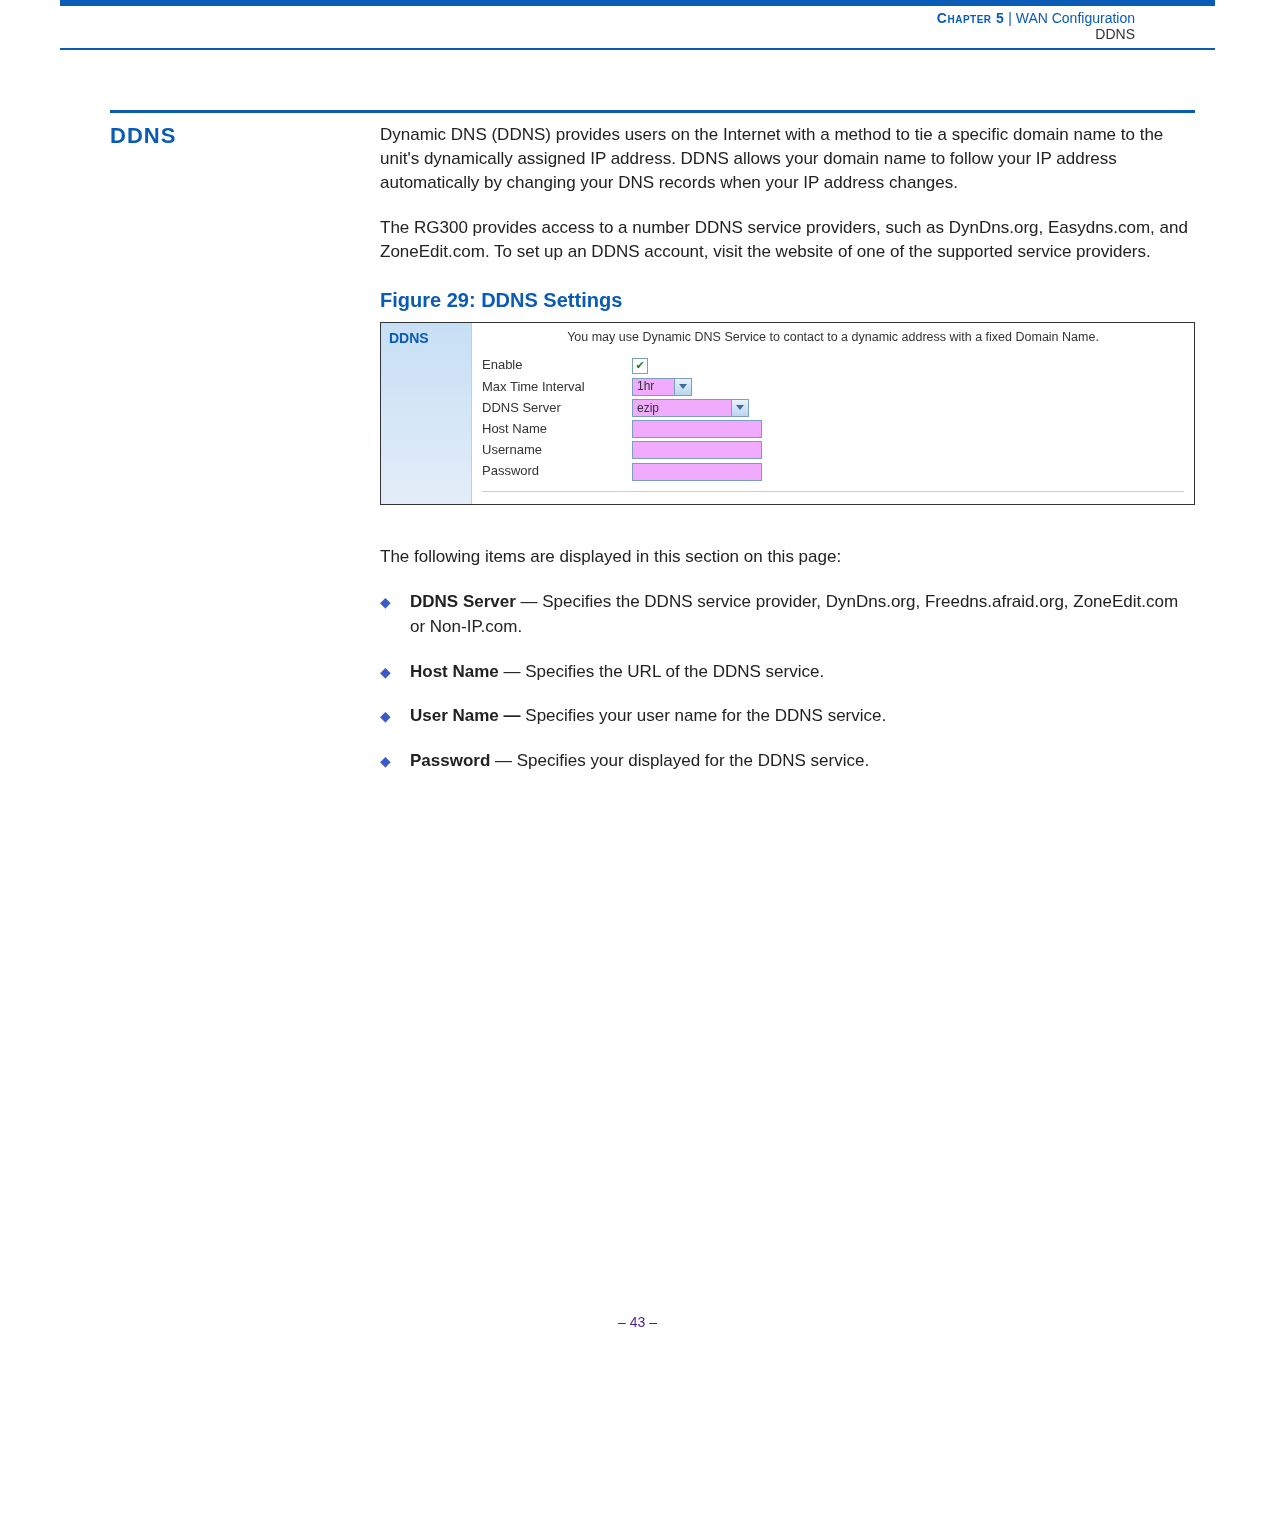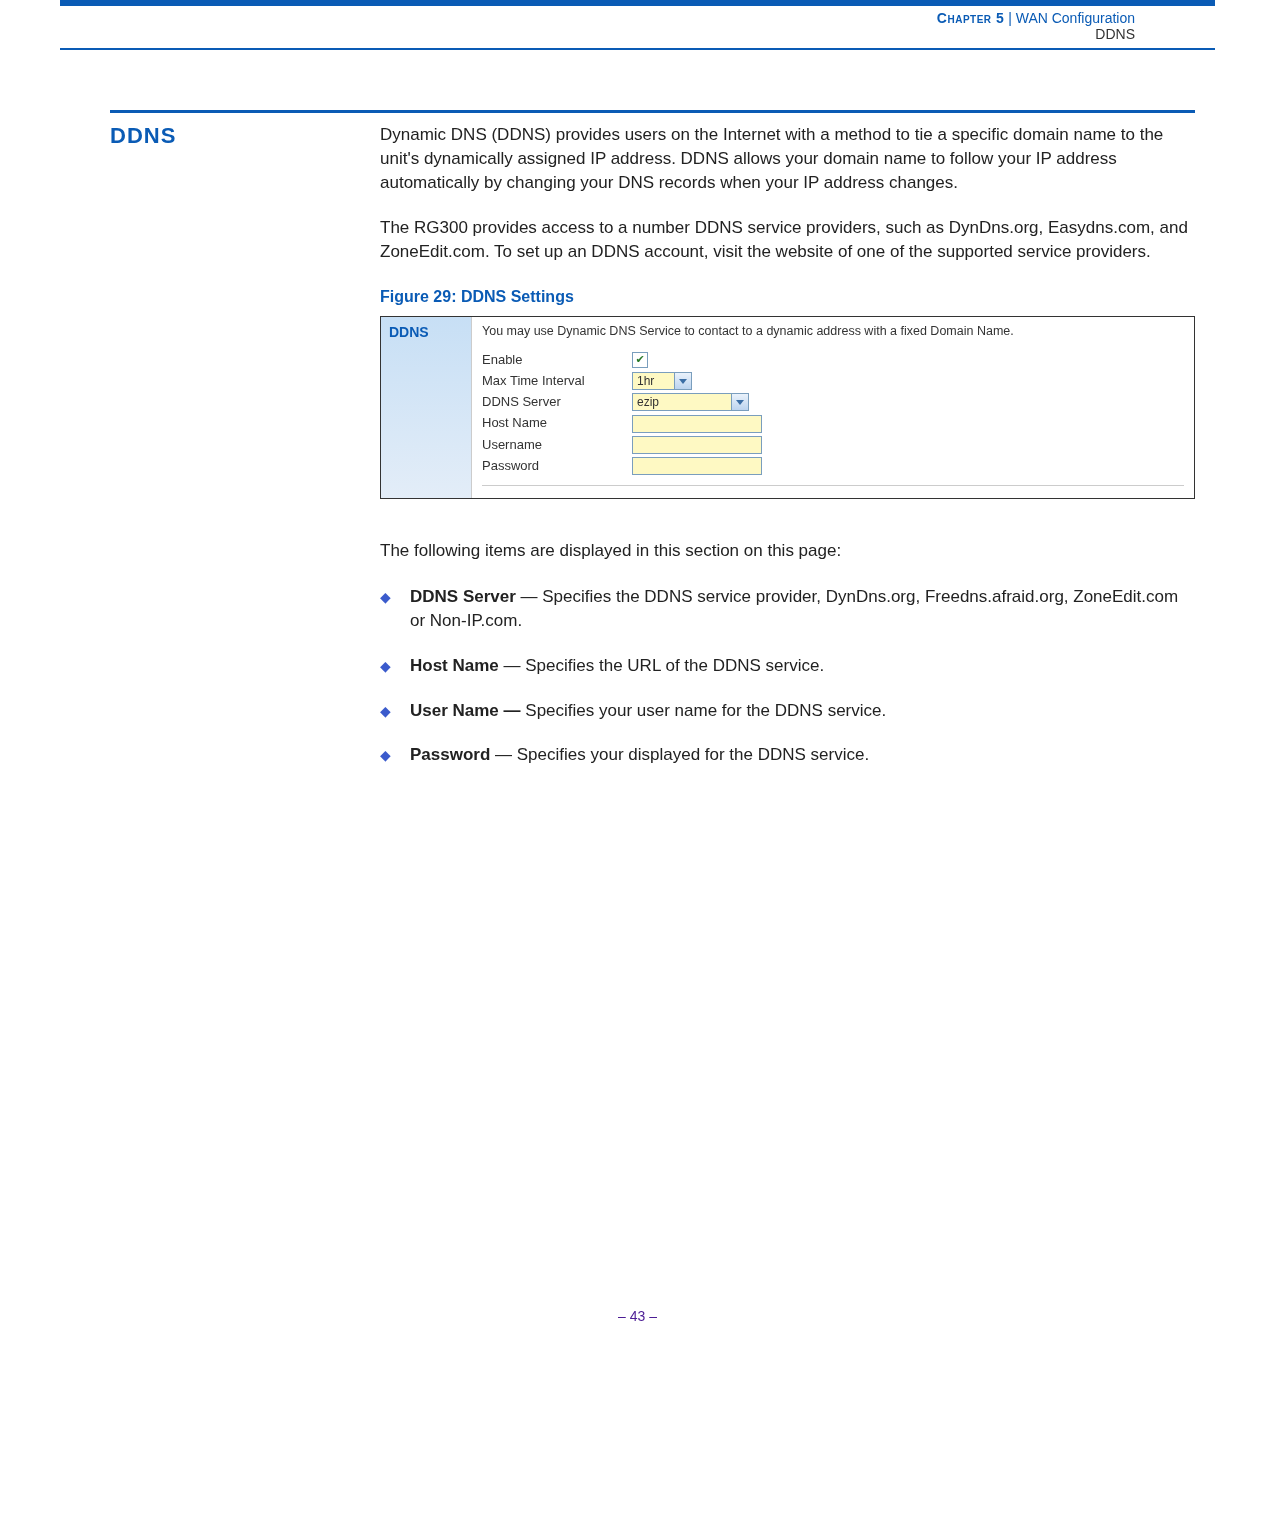--- a/index.html
+++ b/index.html
@@ -46,21 +46,21 @@
   .section-body {
     flex: 1;
     font-size: 17px;
     line-height: 1.4;
     color: #222;
   }
   .section-body p { margin: 0 0 22px 0; }
   .figure-caption {
     font-weight: bold;
     color: #0a5bb5;
-    font-size: 16px;
+    font-size: 20px;
     margin-bottom: 8px;
   }
   
   .figure-box {
     border: 1px solid #333;
     display: flex;
     font-family: Arial, sans-serif;
     font-size: 13px;
     margin-bottom: 40px;
     width: 100%;
@@ -71,28 +71,28 @@
     background: linear-gradient(to bottom,#c7dff5,#e3edf8);
     padding: 6px 8px;
     box-sizing: border-box;
   }
   .fig-sidebar-title { font-weight: bold; color: #0a5bb5; font-size: 14px; }
   .fig-content {
     flex: 1;
     padding: 6px 10px 12px 10px;
     border-left: 1px solid #ccc;
   }
-  .fig-note { font-size: 12.5px; color: #333; margin-bottom: 10px; }
+  .fig-note { font-size: 12.5px; color: #333; margin-bottom: 10px; text-align: center; }
   .fig-row { display: flex; align-items: center; margin: 3px 0; }
   .fig-label { width: 150px; color: #333; font-size: 13px; }
   .fig-input-box {
     border: 1px solid #7a9ebd;
     height: 18px;
     width: 130px;
-    background: #fef9c3;
+    background: #f0abfc;
     display: inline-flex;
     align-items: center;
     padding: 0 4px;
     font-size: 12px;
     color: #333;
     box-sizing: border-box;
   }
   .fig-select {
     position: relative;
   }

